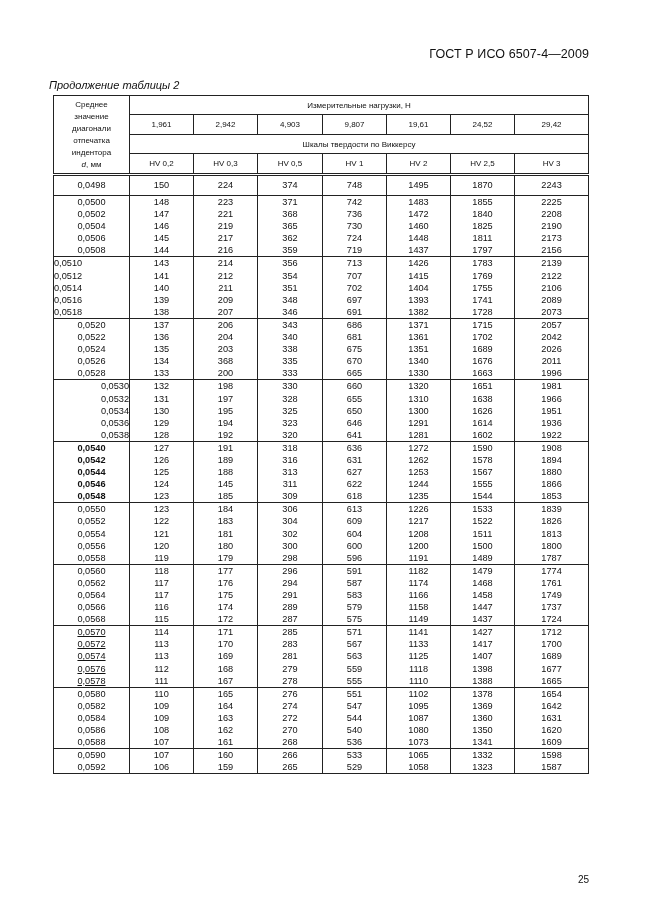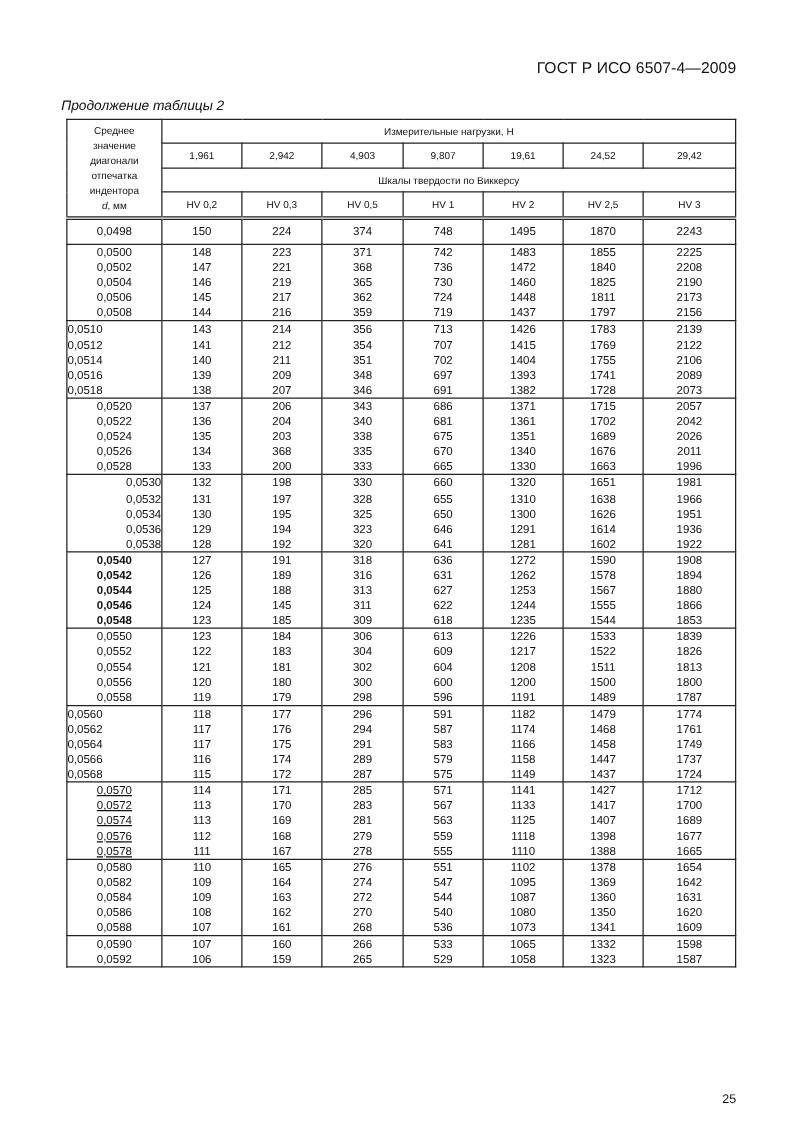--- a/index.html
+++ b/index.html
@@ -438,21 +438,21 @@
         </td>
         <td>
           <div>1839</div>
           <div>1826</div>
           <div>1813</div>
           <div>1800</div>
           <div>1787</div>
         </td>
       </tr>
       <tr class="grp">
-        <td style="text-align: left;">
+        <td style="text-align: center;">
           <div>0,0560</div>
           <div>0,0562</div>
           <div>0,0564</div>
           <div>0,0566</div>
           <div>0,0568</div>
         </td>
         <td>
           <div>118</div>
           <div>117</div>
           <div>117</div>

